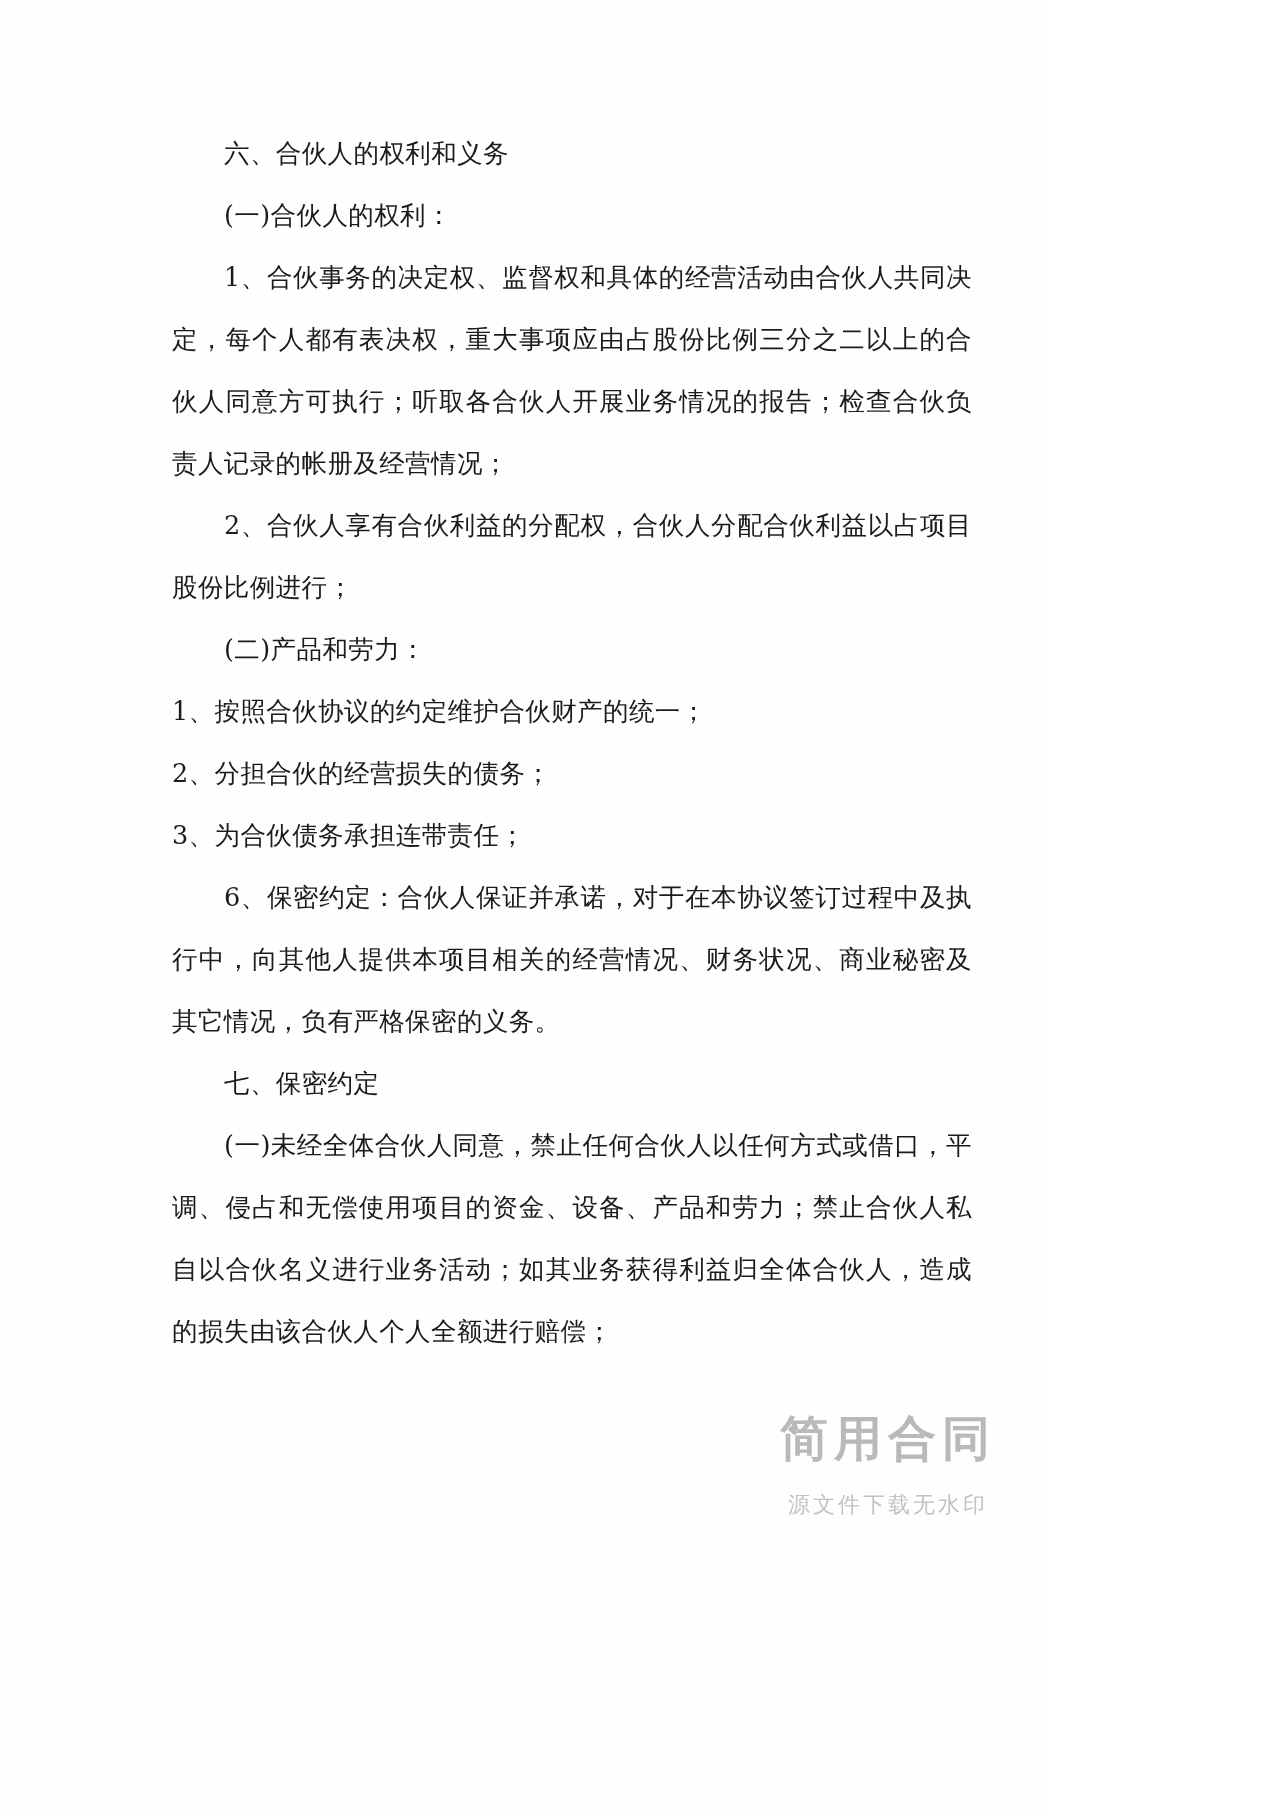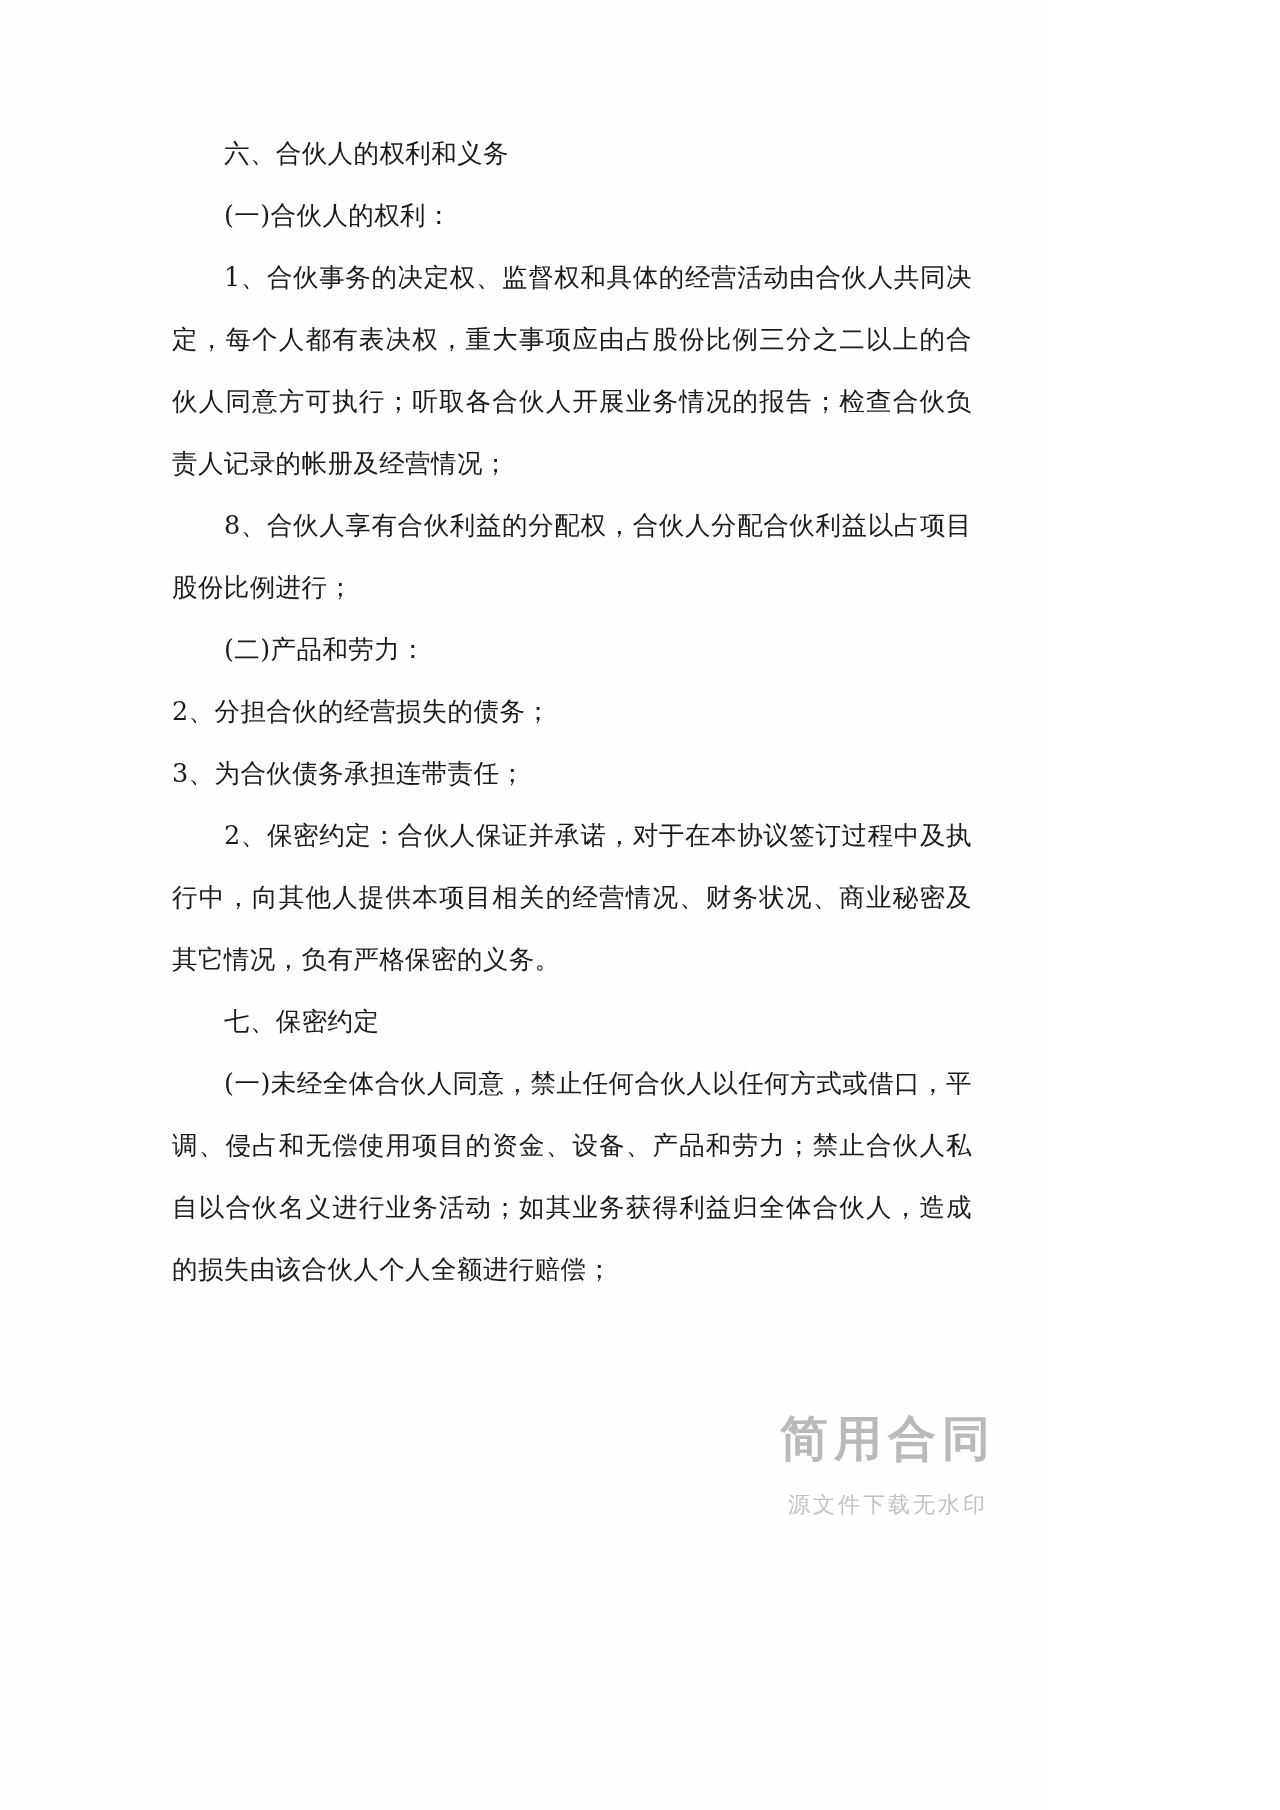--- a/index.html
+++ b/index.html
@@ -75,25 +75,26 @@
 </style>
 </head>
 <body>
 
 <div class="page">
 
   <div class="doc-body">
     <p class="para heading">六、合伙人的权利和义务</p>
     <p class="para heading">(一)合伙人的权利：</p>
     <p class="para indent">1、合伙事务的决定权、监督权和具体的经营活动由合伙人共同决定，每个人都有表决权，重大事项应由占股份比例三分之二以上的合伙人同意方可执行；听取各合伙人开展业务情况的报告；检查合伙负责人记录的帐册及经营情况；</p>
-    <p class="para indent">8、合伙人享有合伙利益的分配权，合伙人分配合伙利益以占项目股份比例进行；</p>
+    <p class="para indent">2、合伙人享有合伙利益的分配权，合伙人分配合伙利益以占项目股份比例进行；</p>
     <p class="para heading">(二)产品和劳力：</p>
+    <p class="para flush single">1、按照合伙协议的约定维护合伙财产的统一；</p>
     <p class="para flush single">2、分担合伙的经营损失的债务；</p>
     <p class="para flush single">3、为合伙债务承担连带责任；</p>
-    <p class="para indent">2、保密约定：合伙人保证并承诺，对于在本协议签订过程中及执行中，向其他人提供本项目相关的经营情况、财务状况、商业秘密及其它情况，负有严格保密的义务。</p>
+    <p class="para indent">6、保密约定：合伙人保证并承诺，对于在本协议签订过程中及执行中，向其他人提供本项目相关的经营情况、财务状况、商业秘密及其它情况，负有严格保密的义务。</p>
     <p class="para heading">七、保密约定</p>
     <p class="para indent">(一)未经全体合伙人同意，禁止任何合伙人以任何方式或借口，平调、侵占和无偿使用项目的资金、设备、产品和劳力；禁止合伙人私自以合伙名义进行业务活动；如其业务获得利益归全体合伙人，造成的损失由该合伙人个人全额进行赔偿；</p>
   </div>
 
   <div class="watermark">
     <div class="watermark-main">简用合同</div>
     <div class="watermark-sub">源文件下载无水印</div>
   </div>
 
 </div>

